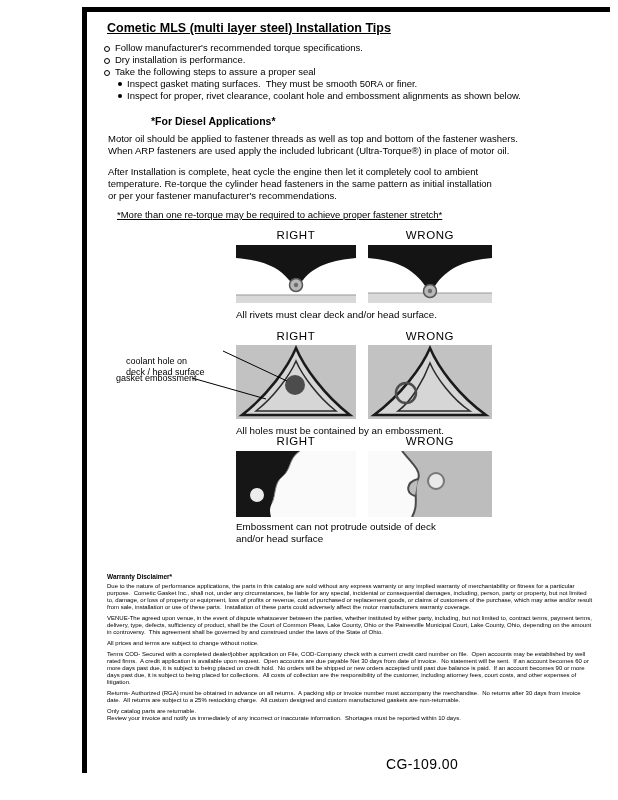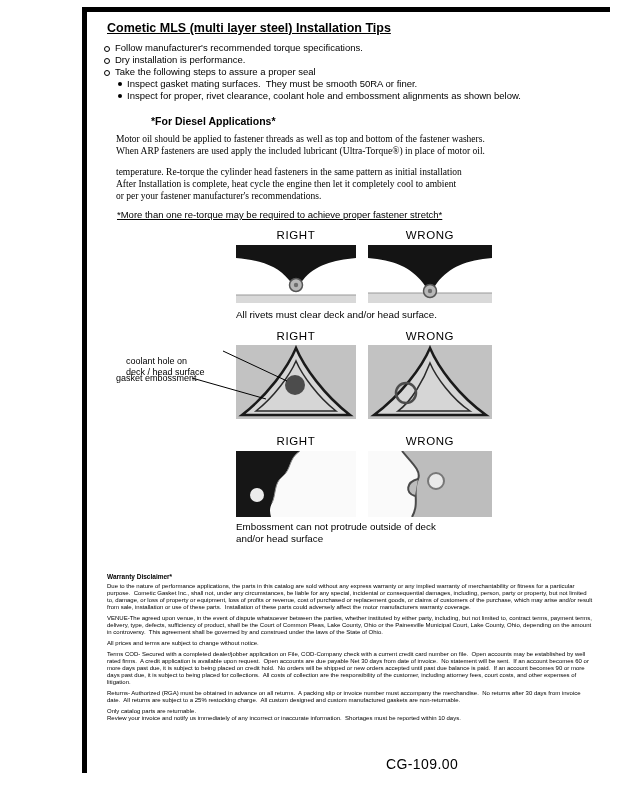--- a/index.html
+++ b/index.html
@@ -21,21 +21,21 @@
 
   .tips { position:absolute; left:104px; top:42px; }
   .bullet { display:flex; align-items:flex-start; line-height:12px; font-size:9.5px; }
   .bullet .txt { white-space:pre-wrap; }
   .marker { flex:0 0 auto; width:4px; height:4px; border-radius:50%; margin:3.5px 5px 0 0; }
   .marker.open { border:1px solid #000; }
   .marker.filled { background:#000; margin-top:4px; }
   .bullet.sub { margin-left:14px; }
 
   .diesel-heading { position:absolute; left:117px; top:115px; font-size:10.5px; font-weight:bold;margin-left:34px; }
-  .para { position:absolute; left:116px; font-size:9.5px; line-height:12px;font-family:Liberation Serif, serif; }
+  .para { position:absolute; left:108px; font-size:9.5px; line-height:12px; }
   .para div { white-space:nowrap; }
   .para1 { top:133px; }
   .para2 { top:166px; }
   .note  { position:absolute; left:117px; top:209px; font-size:9.5px; white-space:nowrap;text-decoration:underline; }
 
   .dlabel { position:absolute; font-size:11.5px; letter-spacing:0.6px; text-align:center; }
   .dimg   { position:absolute; }
   .dimg svg { display:block; width:100%; height:100%; }
   .caption { position:absolute; left:236px; font-size:9.8px; line-height:11.5px; }
 
@@ -84,22 +84,22 @@
   </div>
 
   <div class="diesel-heading">*For Diesel Applications*</div>
 
   <div class="para para1">
     <div>Motor oil should be applied to fastener threads as well as top and bottom of the fastener washers.</div>
     <div>When ARP fasteners are used apply the included lubricant (Ultra-Torque®) in place of motor oil.</div>
   </div>
 
   <div class="para para2">
+    <div>After Installation is complete, heat cycle the engine then let it completely cool to ambient</div>
     <div>temperature. Re-torque the cylinder head fasteners in the same pattern as initial installation</div>
-    <div>After Installation is complete, heat cycle the engine then let it completely cool to ambient</div>
     <div>or per your fastener manufacturer's recommendations.</div>
   </div>
 
   <div class="note">*More than one re-torque may be required to achieve proper fastener stretch*</div>
 
   <div class="dlabel" style="left:236px; top:229px; width:120px;">RIGHT</div>
   <div class="dlabel" style="left:368px; top:229px; width:124px;">WRONG</div>
 
   <div class="dimg" style="left:236px; top:245px; width:120px; height:58px;">
     <svg viewBox="0 0 120 58">
@@ -141,20 +141,21 @@
     </svg>
   </div>
   <div class="dimg" style="left:368px; top:345px; width:124px; height:74px;">
     <svg viewBox="0 0 124 74">
       <rect width="124" height="74" fill="#c2c2c2"></rect>
       <path d="M62,3 C70,22 90,50 118,70 L6,70 C33,50 54,22 62,3 Z" fill="#d6d6d6" stroke="#1a1a1a" stroke-width="2.5"></path>
       <path d="M62,18 C68,32 84,54 102,66 L30,66 C44,56 56,34 62,18 Z" fill="none" stroke="#2a2a2a" stroke-width="1.5"></path>
       <circle cx="38" cy="48" r="10" fill="none" stroke="#4c4c4c" stroke-width="2.5"></circle>
     </svg>
   </div>
+  <div class="caption" style="top:425px;">All holes must be contained by an embossment.</div>
 
   <div class="dlabel" style="left:236px; top:435px; width:120px;">RIGHT</div>
   <div class="dlabel" style="left:368px; top:435px; width:124px;">WRONG</div>
 
   <div class="dimg" style="left:236px; top:451px; width:120px; height:66px;">
     <svg viewBox="0 0 120 66">
       <rect width="120" height="66" fill="#fafafa"></rect>
       <path d="M0,0 H64 C52,8 56,18 46,26 C38,32 40,44 36,52 C33,58 34,62 35,66 H0 Z" fill="#161616"></path>
       <path d="M64,0 C52,8 56,18 46,26 C38,32 40,44 36,52" fill="none" stroke="#8a8a8a" stroke-width="1"></path>
       <circle cx="21" cy="44" r="7" fill="#ececec"></circle>

